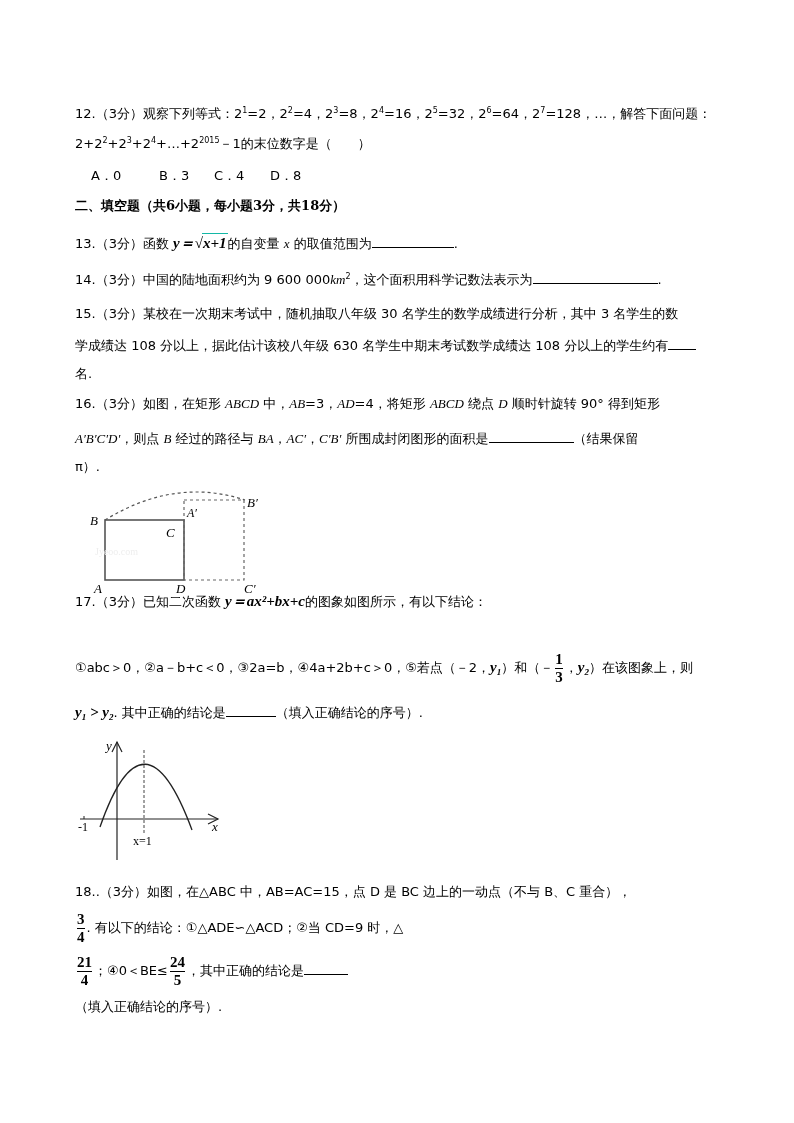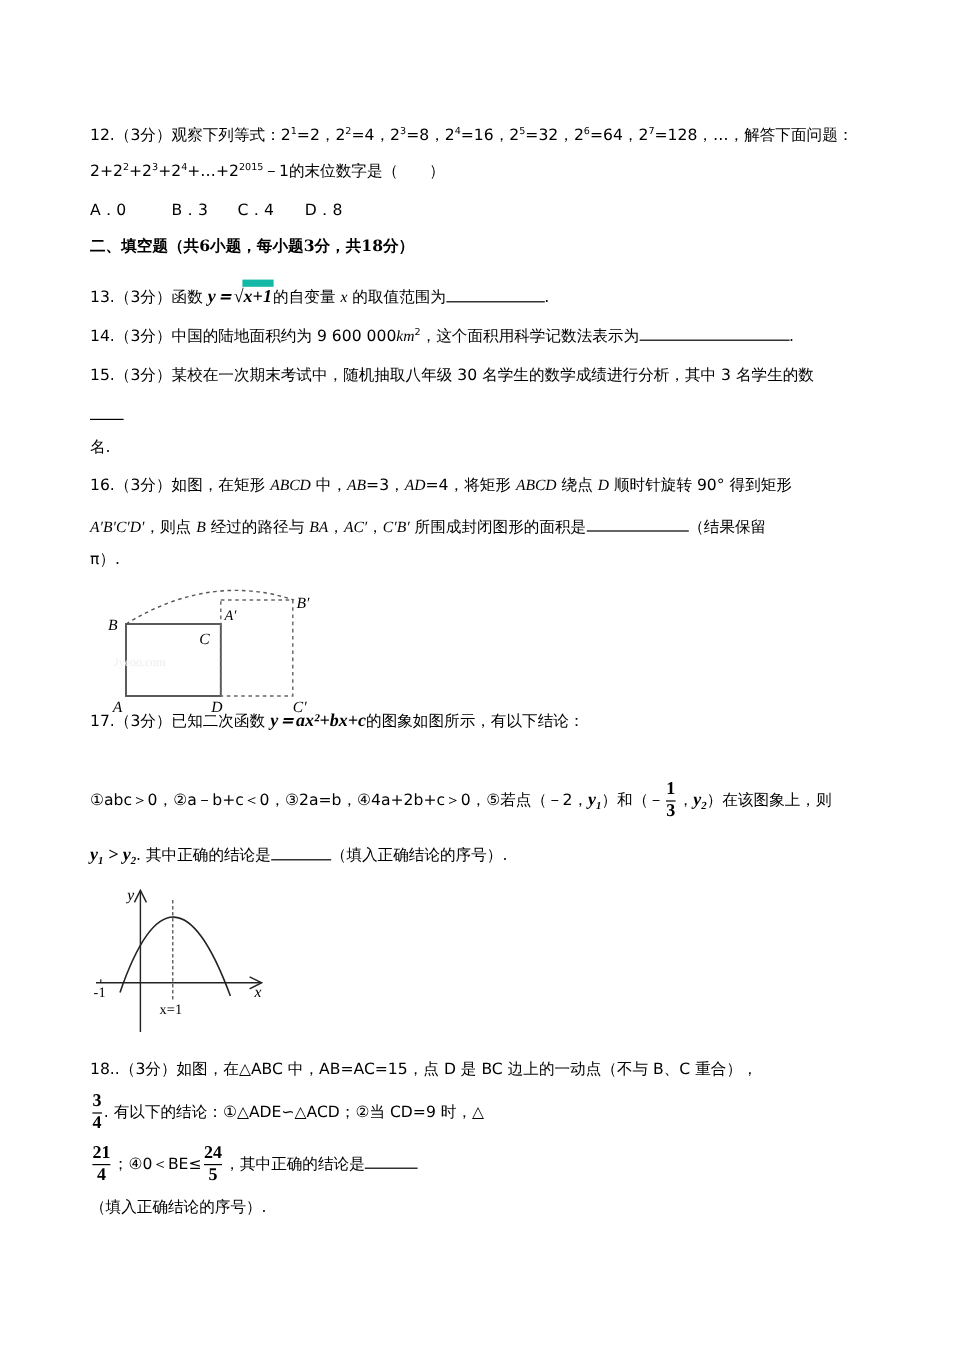--- a/index.html
+++ b/index.html
@@ -8,56 +8,56 @@
   .line { position: absolute; left: 75px; white-space: nowrap; line-height: 18px; }
   .it { font-style: italic; font-family: "Liberation Serif", "DejaVu Serif", serif; }
   .bm { font-weight: bold; font-style: italic; font-family: "Liberation Serif", "DejaVu Serif", serif; font-size: 15px; }
   .bold { font-weight: bold; }
   .blank { display: inline-block; border-bottom: 1px solid #000; height: 14px; vertical-align: baseline; }
   sup { font-size: 8px; vertical-align: 5px; line-height: 0; }
   sub { font-size: 9px; vertical-align: -3px; line-height: 0; }
   .frac { display: inline-flex; flex-direction: column; align-items: center; vertical-align: middle;
           font-weight: bold; font-family: "Liberation Serif", "DejaVu Serif", serif; font-size: 15px; line-height: 17px; margin: 0 2px; }
   .frac .bar { border-top: 1px solid #000; width: 100%; }
-  .sqrt { display: inline-block; border-top: 6px solid #14b8a6; padding: 0 1px; margin-left: -1px; }
+  .sqrt { display: inline-block; border-top: 1px solid #14b8a6; padding: 0 1px; margin-left: -1px; }
   .fig { position: absolute; }
   .fig text { font-family: "Liberation Serif", "DejaVu Serif", serif; }
 </style>
 </head>
 <body>
 
 <div class="line" style="top:105px;">
   <span>12.</span><span>（3分）</span><span>观察下列等式：</span><span><span>2</span><sup>1</sup><span>=2</span></span>，<span><span>2</span><sup>2</sup><span>=4</span></span>，<span><span>2</span><sup>3</sup><span>=8</span></span>，<span><span>2</span><sup>4</sup><span>=16</span></span>，<span><span>2</span><sup>5</sup><span>=32</span></span>，<span><span>2</span><sup>6</sup><span>=64</span></span>，<span><span>2</span><sup>7</sup><span>=128</span></span><span>，…，解答下面问题：</span>
 </div>
 <div class="line" style="top:135px;">
   <span><span>2+2</span><sup>2</sup><span>+2</span><sup>3</sup><span>+2</span><sup>4</sup><span>+…+2</span><sup>2015</sup><span>－1</span></span><span>的末位数字是（　　）</span>
 </div>
 <div class="line" style="top:167px; display:flex; gap:0;">
-  <span style="width:68px;display:inline-block;">A．0</span>
+  <span style="width:68px;display:inline-block;margin-left:16px;">A．0</span>
   <span style="width:55px;display:inline-block;">B．3</span>
   <span style="width:56px;display:inline-block;">C．4</span>
   <span style="display:inline-block;">D．8</span>
 </div>
 
 <div class="line bold" style="top:197px; font-family:'DejaVu Serif','Liberation Serif',serif;">二、填空题（共6小题，每小题3分，共18分）</div>
 
 <div class="line" style="top:233px;">
   <span>13.</span><span>（3分）</span><span>函数</span>
   <span class="bm"><span>y＝</span><span style="font-weight:normal;font-style:normal;">√</span><span class="sqrt">x+1</span></span><span>的自变量</span> <span class="it">x</span> <span>的取值范围为</span><span class="blank" style="width:82px;"></span><span>.</span>
 </div>
 
 <div class="line" style="top:269px;">
   <span>14.</span><span>（3分）</span><span>中国的陆地面积约为 9 600 000</span><span class="it">km</span><sup>2</sup><span>，这个面积用科学记数法表示为</span><span class="blank" style="width:125px;"></span><span>.</span>
 </div>
 
 <div class="line" style="top:305px;">
   <span>15.</span><span>（3分）</span><span>某校在一次期末考试中，随机抽取八年级 30 名学生的数学成绩进行分析，其中 3 名学生的数</span>
 </div>
 <div class="line" style="top:335px;">
-  <span class="blank" style="width:28px;"></span>
+  <span>学成绩达 108 分以上，据此估计该校八年级 630 名学生中期末考试数学成绩达 108 分以上的学生约有</span><span class="blank" style="width:28px;"></span>
 </div>
 <div class="line" style="top:365px;">
   <span>名.</span>
 </div>
 
 <div class="line" style="top:395px;">
   <span>16.</span><span>（3分）</span><span>如图，在矩形 </span><span class="it">ABCD</span><span> 中，</span><span class="it">AB</span><span>=3，</span><span class="it">AD</span><span>=4，将矩形 </span><span class="it">ABCD</span><span> 绕点 </span><span class="it">D</span><span> 顺时针旋转 90° 得到矩形</span>
 </div>
 <div class="line" style="top:428px;">
   <span class="it">A′B′C′D′</span><span>，则点 </span><span class="it">B</span><span> 经过的路径与 </span><span class="it">BA</span><span>，</span><span class="it">AC′</span><span>，</span><span class="it">C′B′</span><span> 所围成封闭图形的面积是</span><span class="blank" style="width:85px;"></span><span>（结果保留</span>

